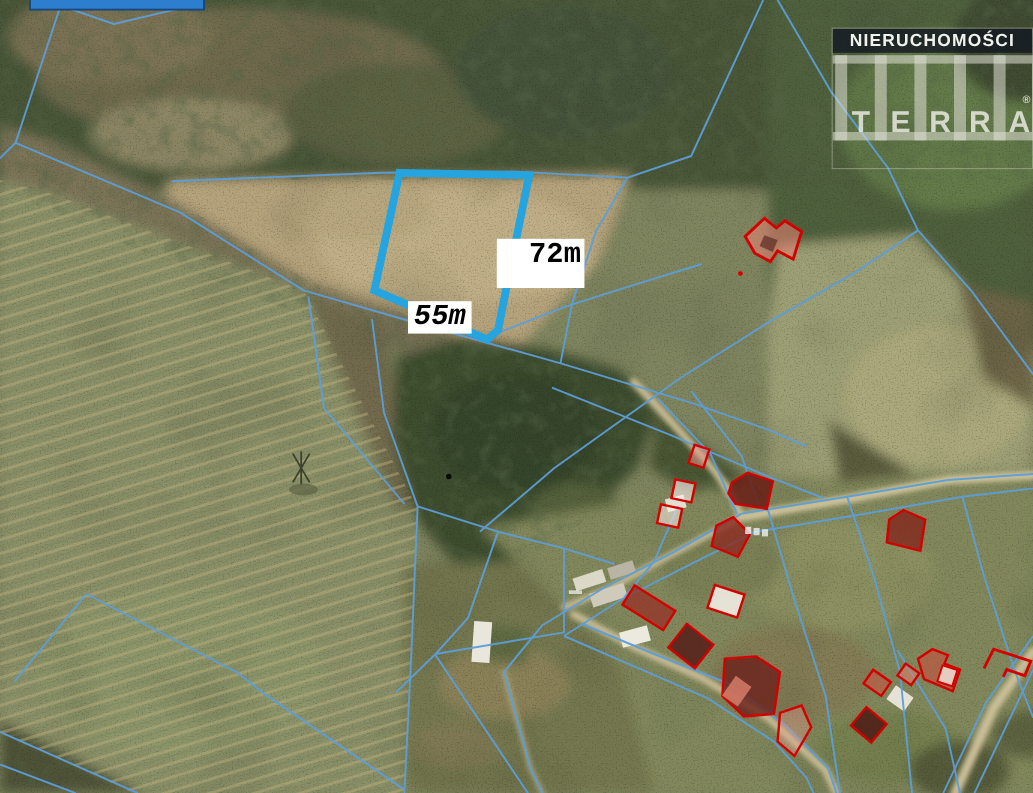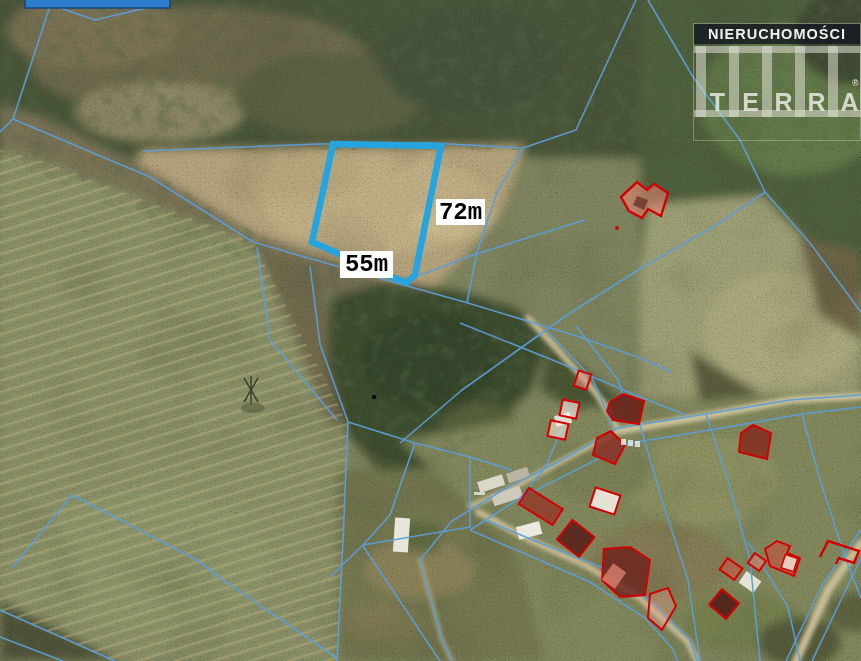--- a/index.html
+++ b/index.html
@@ -10,22 +10,22 @@
   }
   #stage svg{position:absolute;left:0;top:0;display:block;}
 
   
   .dim-label{
     position:absolute;background:#ffffff;color:#000;
     font-family:"Liberation Mono","DejaVu Sans Mono",monospace;
     font-weight:700;font-size:24px;line-height:27px;
     text-align:center;white-space:nowrap;
   }
-  #label-72m{left:436px;top:199px;width:49px;height:26px;}
-  #label-55m{left:340px;top:251px;width:53px;height:27px;}
+  #label-72m{left:414px;top:199px;width:49px;height:41px;padding-left:24px;}
+  #label-55m{left:340px;top:251px;width:53px;height:27px;font-style:italic;}
 
   
   #logo{
     position:absolute;left:693px;top:23px;width:168px;height:118px;
     border:1px solid rgba(225,225,215,0.35);box-sizing:border-box;
   }
   .lg-top{
     height:20px;background:rgba(15,21,32,0.78);
     display:flex;align-items:center;justify-content:center;
   }

